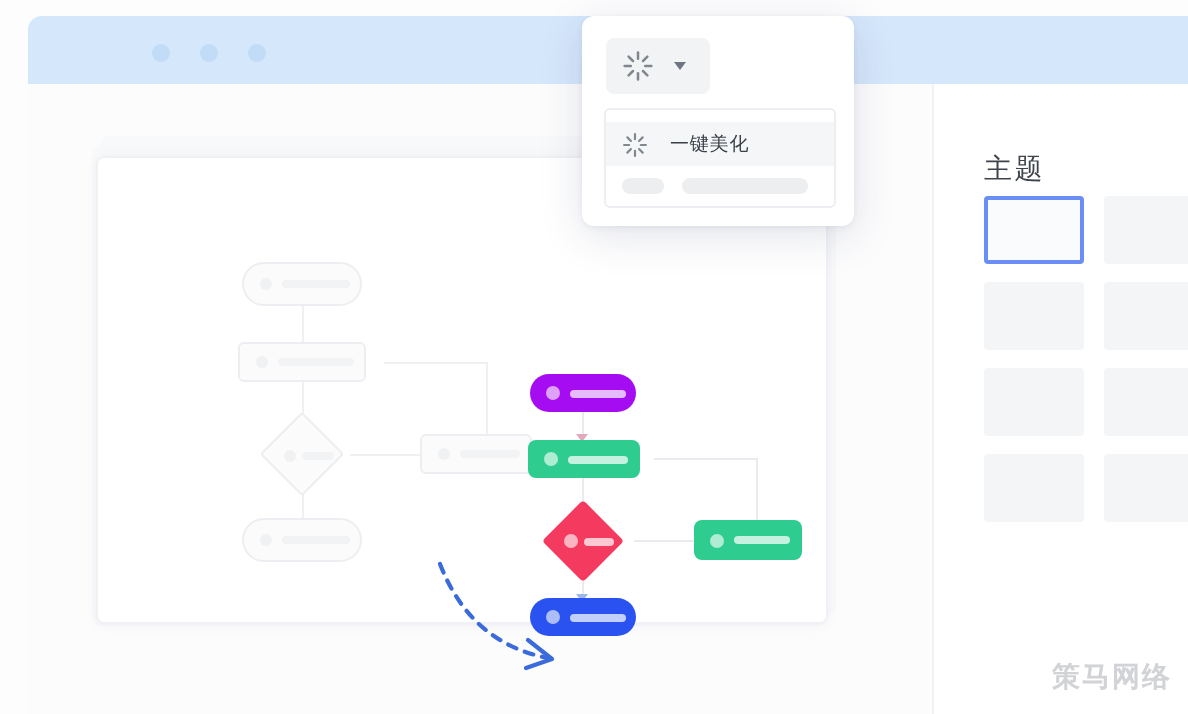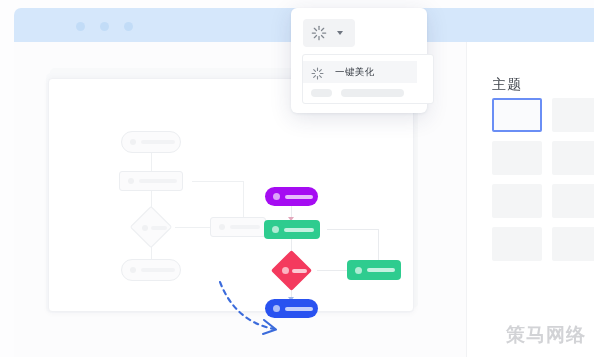--- a/index.html
+++ b/index.html
@@ -124,21 +124,20 @@
   .ai-sparkle{position:absolute;left:8px;top:6px;width:16px;height:16px;}
   .ai-caret{
     position:absolute;left:34px;top:12px;width:0;height:0;
     border-left:3.5px solid transparent;border-right:3.5px solid transparent;
     border-top:4px solid #6f7580;
   }
   .ai-menu{
     position:absolute;left:11px;top:46px;width:114px;height:48px;
     background:#ffffff;border:1px solid #eceef1;border-radius:3px;
     overflow:hidden;
-    padding-left:16px;
   }
   .ai-menu-item{
     position:absolute;left:0;top:6px;width:114px;height:22px;
     background:#f5f6f8;display:flex;align-items:center;cursor:pointer;
   }
   .ai-menu-sparkle{position:relative;margin-left:8px;width:13px;height:13px;}
   .ai-menu-label{
     margin-left:11px;font-size:9.5px;color:#3b4048;letter-spacing:.4px;
     font-family:"DejaVu Sans","Liberation Sans",sans-serif;
   }
@@ -164,21 +163,21 @@
     height:34px;background:#f4f5f6;border-radius:2px;cursor:pointer;
     box-sizing:border-box;border:1px solid transparent;
   }
   .theme-sw.sel{
     background:#fafbfd;border:2px solid #6a8ef5;border-radius:2px;
   }
 
   
   .watermark{
     position:absolute;right:8px;bottom:9px;
-    font-size:19px;font-weight:bold;color:#d2d3d6;letter-spacing:1px;
+    font-size:14px;font-weight:bold;color:#d2d3d6;letter-spacing:1px;
     font-family:"DejaVu Sans","Liberation Sans",sans-serif;
     white-space:nowrap;
   }
 </style>
 </head>
 <body>
 
 <div id="app">
 
   <div class="titlebar">

